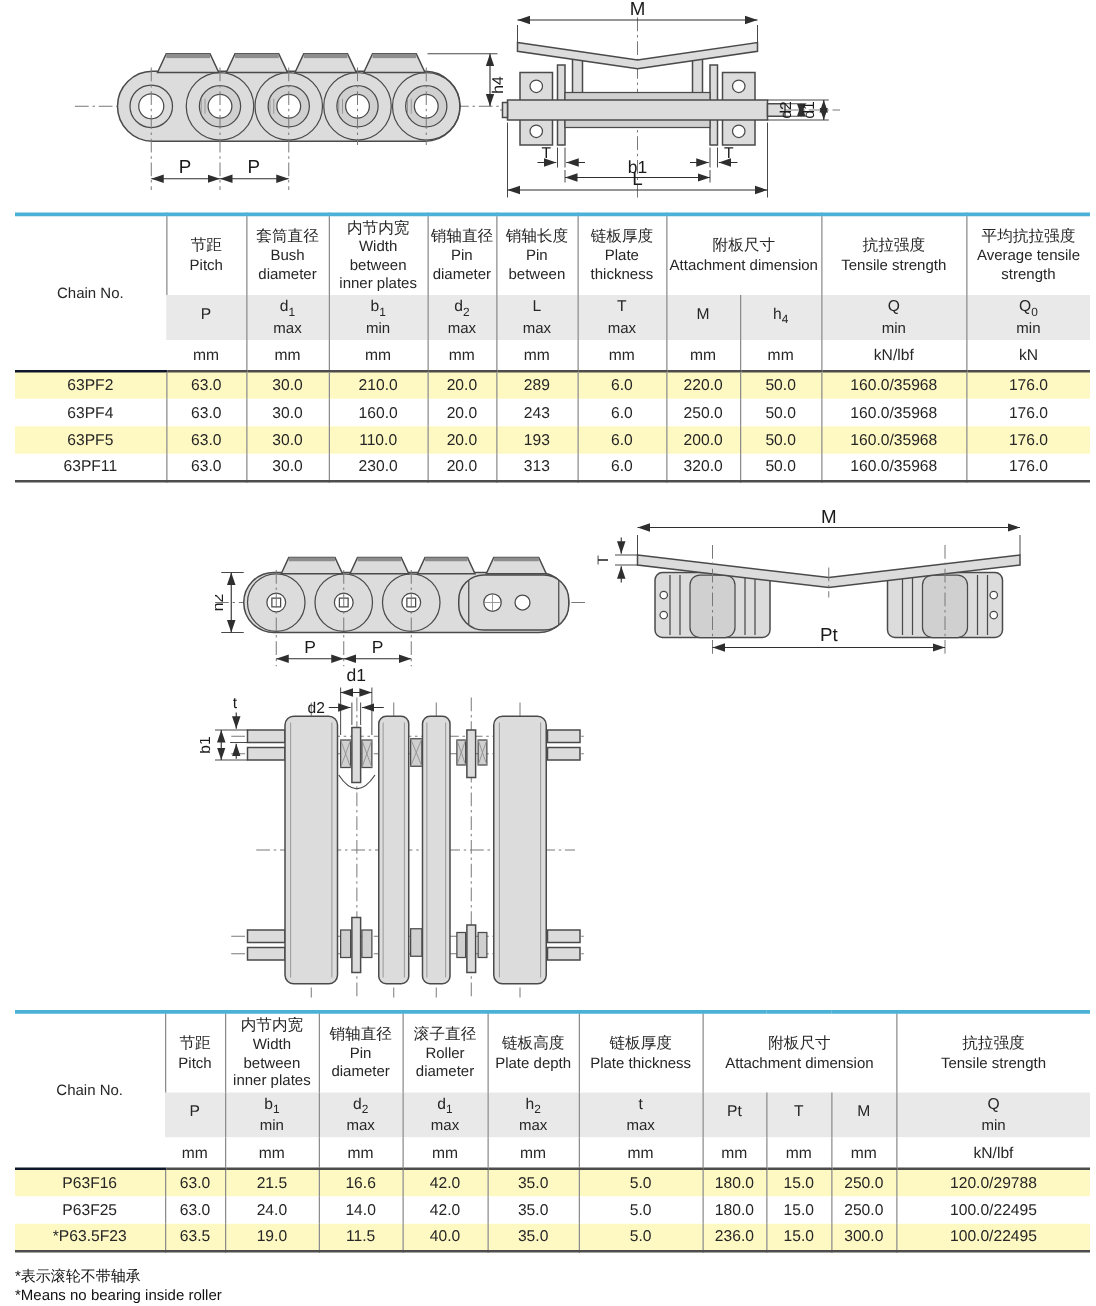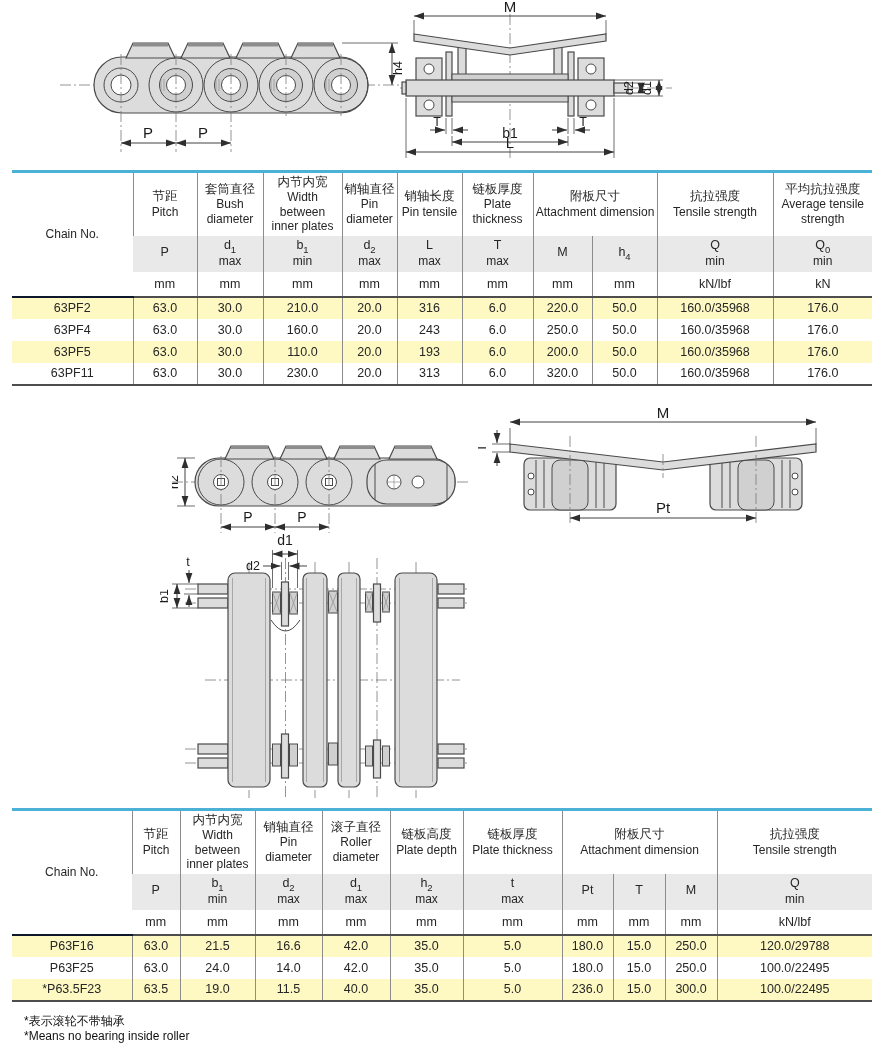--- a/index.html
+++ b/index.html
@@ -210,21 +210,21 @@
   <th>
           <div class="cn">内节内宽</div>
           <div class="en">Width between inner plates</div>
         </th>
   <th>
           <div class="cn">销轴直径</div>
           <div class="en">Pin diameter</div>
         </th>
   <th>
           <div class="cn">销轴长度</div>
-          <div class="en">Pin tensile</div>
+          <div class="en">Pin between</div>
         </th>
   <th>
           <div class="cn">链板厚度</div>
           <div class="en">Plate thickness</div>
         </th>
   <th colspan="2">
           <div class="cn">附板尺寸</div>
           <div class="en">Attachment dimension</div>
         </th>
   <th>
@@ -291,21 +291,21 @@
   <th>kN</th>
 </tr>
 </thead>
 <tbody>
       <tr class="stripe">
         <td>63PF2</td>
         <td>63.0</td>
         <td>30.0</td>
         <td>210.0</td>
         <td>20.0</td>
-        <td>316</td>
+        <td>289</td>
         <td>6.0</td>
         <td>220.0</td>
         <td>50.0</td>
         <td>160.0/35968</td>
         <td>176.0</td>
       </tr>
       <tr>
         <td>63PF4</td>
         <td>63.0</td>
         <td>30.0</td>
@@ -685,16 +685,16 @@
         <td>35.0</td>
         <td>5.0</td>
         <td>236.0</td>
         <td>15.0</td>
         <td>300.0</td>
         <td>100.0/22495</td>
       </tr>
     </tbody>
 </table>
 
-<div class="abs notes" style="left:24px; top:1014px;">
+<div class="abs notes" style="left:12px; top:1014px;">
   <div>*表示滚轮不带轴承</div>
   <div>*Means no bearing inside roller</div>
 </div>
 
 </body></html>

